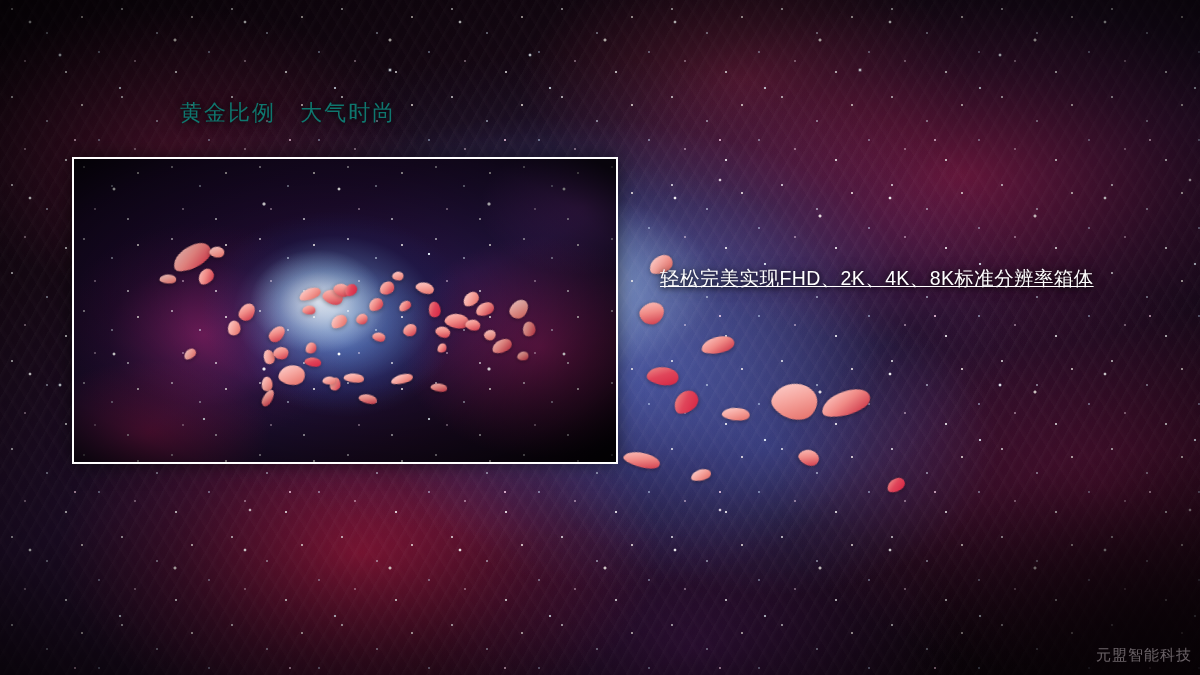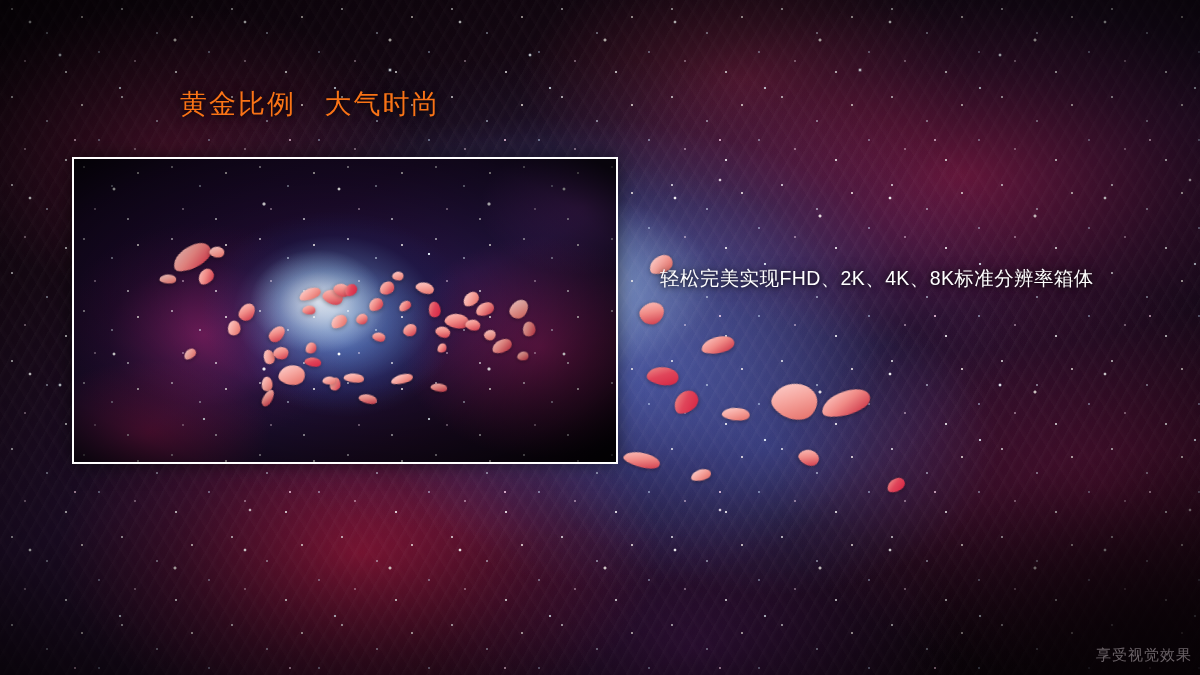--- a/index.html
+++ b/index.html
@@ -133,39 +133,40 @@
       radial-gradient(1.9px 1.9px at 40px 30px, rgba(255,255,255,1) 42%, rgba(0,0,0,0)),
       radial-gradient(1.6px 1.6px at 130px 95px, rgba(230,245,255,.95) 42%, rgba(0,0,0,0)),
       radial-gradient(2.2px 2.2px at 190px 45px, rgba(255,255,255,.9) 40%, rgba(0,0,0,0));
     background-size:225px 165px;
     mix-blend-mode:screen;
   }
 
   
   #slide-title {
     position:absolute;
-    left:180px; top:86px;
-    color:#f97316;
-    font-size:27px;
+    left:180px; top:98px;
+    color:#0f766e;
+    font-size:22px;
     letter-spacing:2px;
     white-space:pre;
     text-shadow:0 1px 6px rgba(0,0,0,.75), 0 0 16px rgba(0,0,0,.45);
   }
   #body-text {
     position:absolute;
     left:660px; top:257px;
     width:500px;
   }
   #body-text .bullet-line {
     color:#ffffff;
     font-size:19.5px;
     line-height:42px;
     letter-spacing:.4px;
     white-space:nowrap;
     text-shadow:0 1px 5px rgba(0,0,0,.80), 0 0 14px rgba(0,0,0,.55);
+    text-decoration:underline;
   }
   #watermark {
     position:absolute;
     right:8px; bottom:10px;
     color:rgba(220,210,215,.46);
     font-size:15px;
     letter-spacing:1px;
     white-space:nowrap;
   }
 </style>
@@ -903,15 +904,15 @@
         </svg>
       </div>
     </div>
 
   <div id="slide-title">黄金比例   大气时尚</div>
 
   <div id="body-text">
     <div class="bullet-line">轻松完美实现FHD、2K、4K、8K标准分辨率箱体</div>
   </div>
 
-  <div id="watermark">享受视觉效果</div>
+  <div id="watermark">元盟智能科技</div>
 
 </div>
 
 </body></html>

